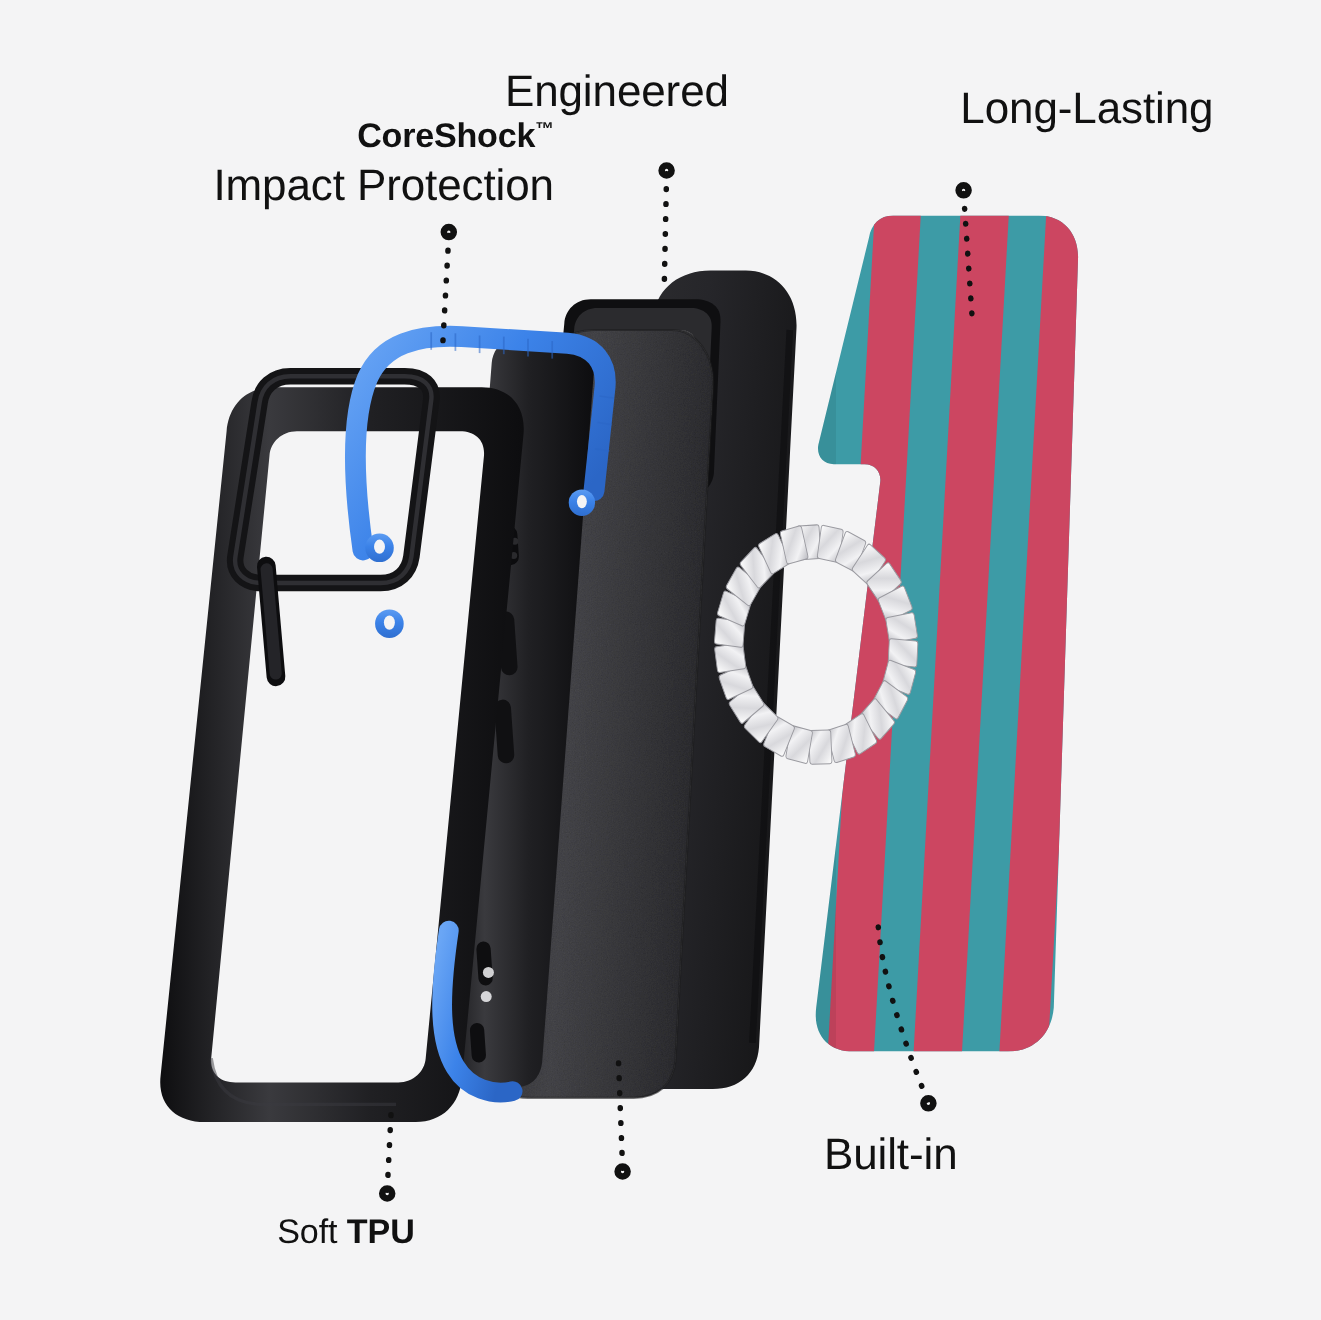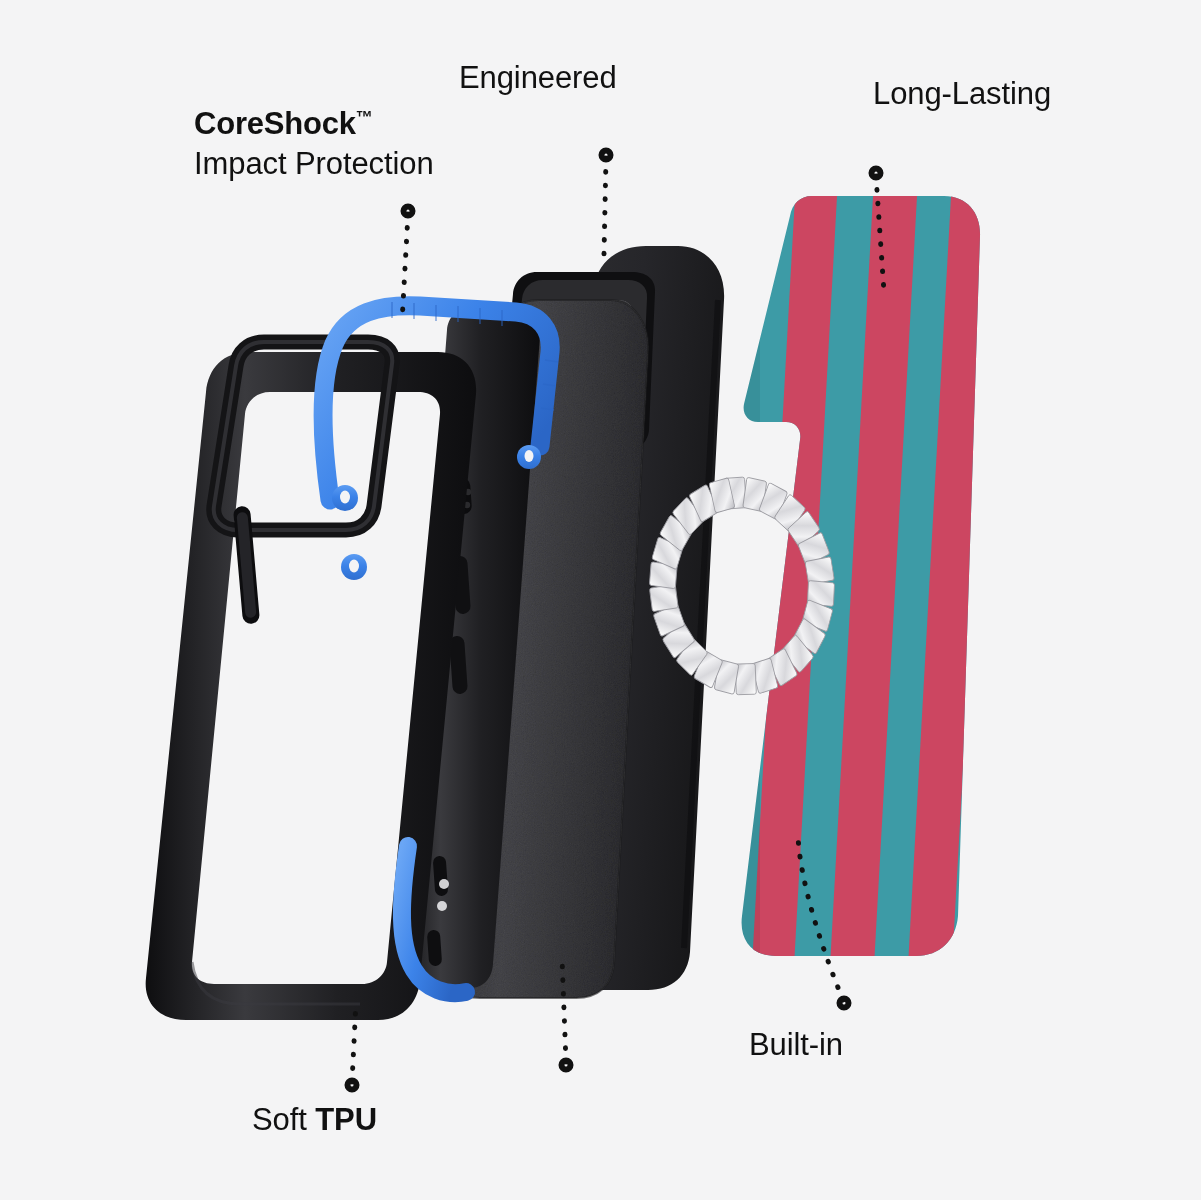--- a/index.html
+++ b/index.html
@@ -30,27 +30,27 @@
   }
   
   .callout {
     position: absolute;
     line-height: 1.28;
     white-space: nowrap;
   }
   .callout .ln {
     display: block;
   }
-  .light { font-weight: 400; font-size: 31px; letter-spacing: -0.1px; }
+  .light { font-weight: 400; font-size: 40px; letter-spacing: -0.1px; }
   .bold  { font-weight: 700; font-size: 31px; letter-spacing: -0.2px; }
   .inline-row { font-size: 31px; letter-spacing: -0.1px; }
   .inline-row .w-light { font-weight: 400; }
   .inline-row .w-bold { font-weight: 700; }
 
-  .c-coreshock { left: 194px; top: 104px; text-align: left; }
+  .c-coreshock { left: 194px; top: 104px; text-align: right; }
   .c-polycarb  { left: 459px; top: 58px;  text-align: left; }
   .c-antifade  { left: 873px; top: 74px;  text-align: center; }
   .c-tpu       { left: 252px; top: 1100px; }
   .c-microfibre{ left: 440px; top: 1078px; }
   .c-magnets   { left: 749px; top: 1025px; text-align: center; }
 
   .tm {
     font-size: 17px;
     vertical-align: super;
     font-weight: 700;

